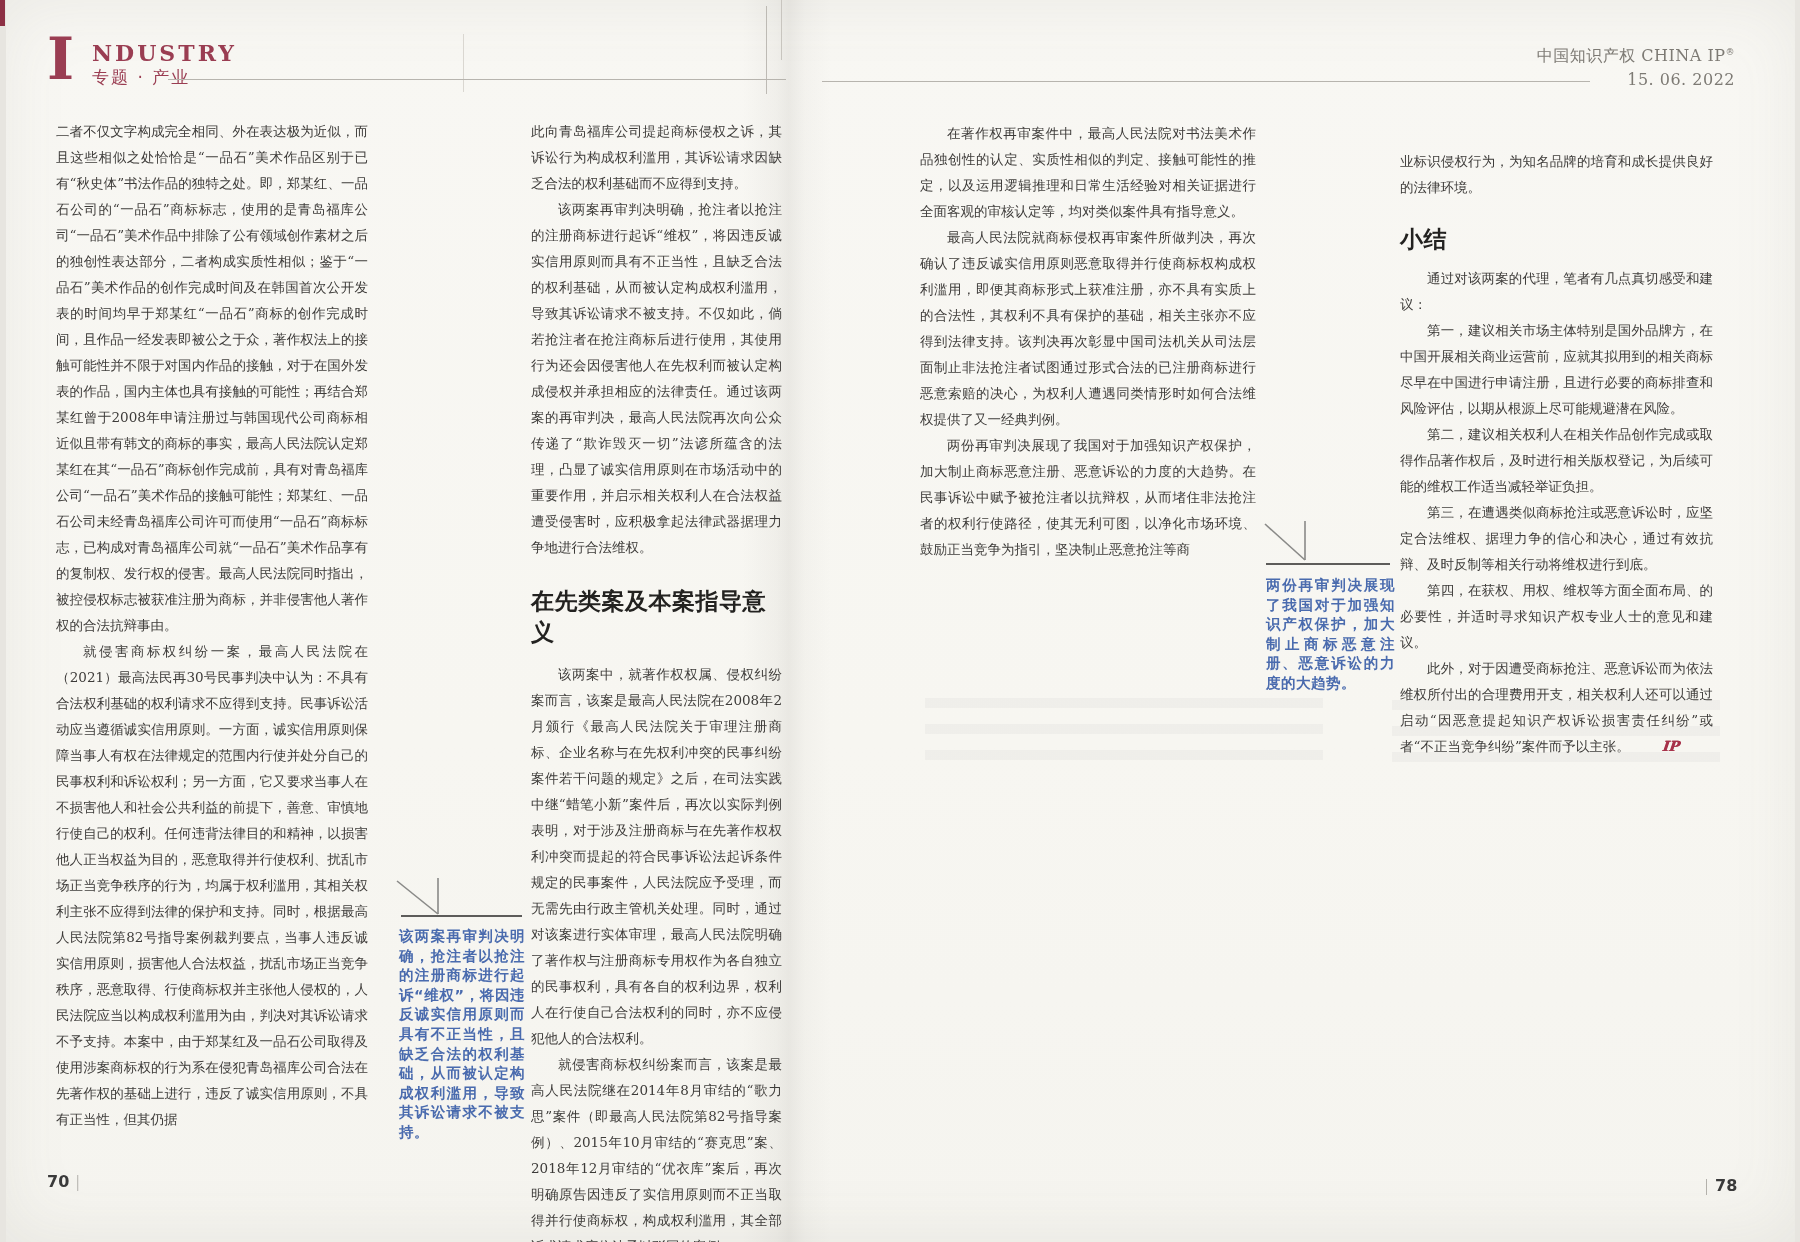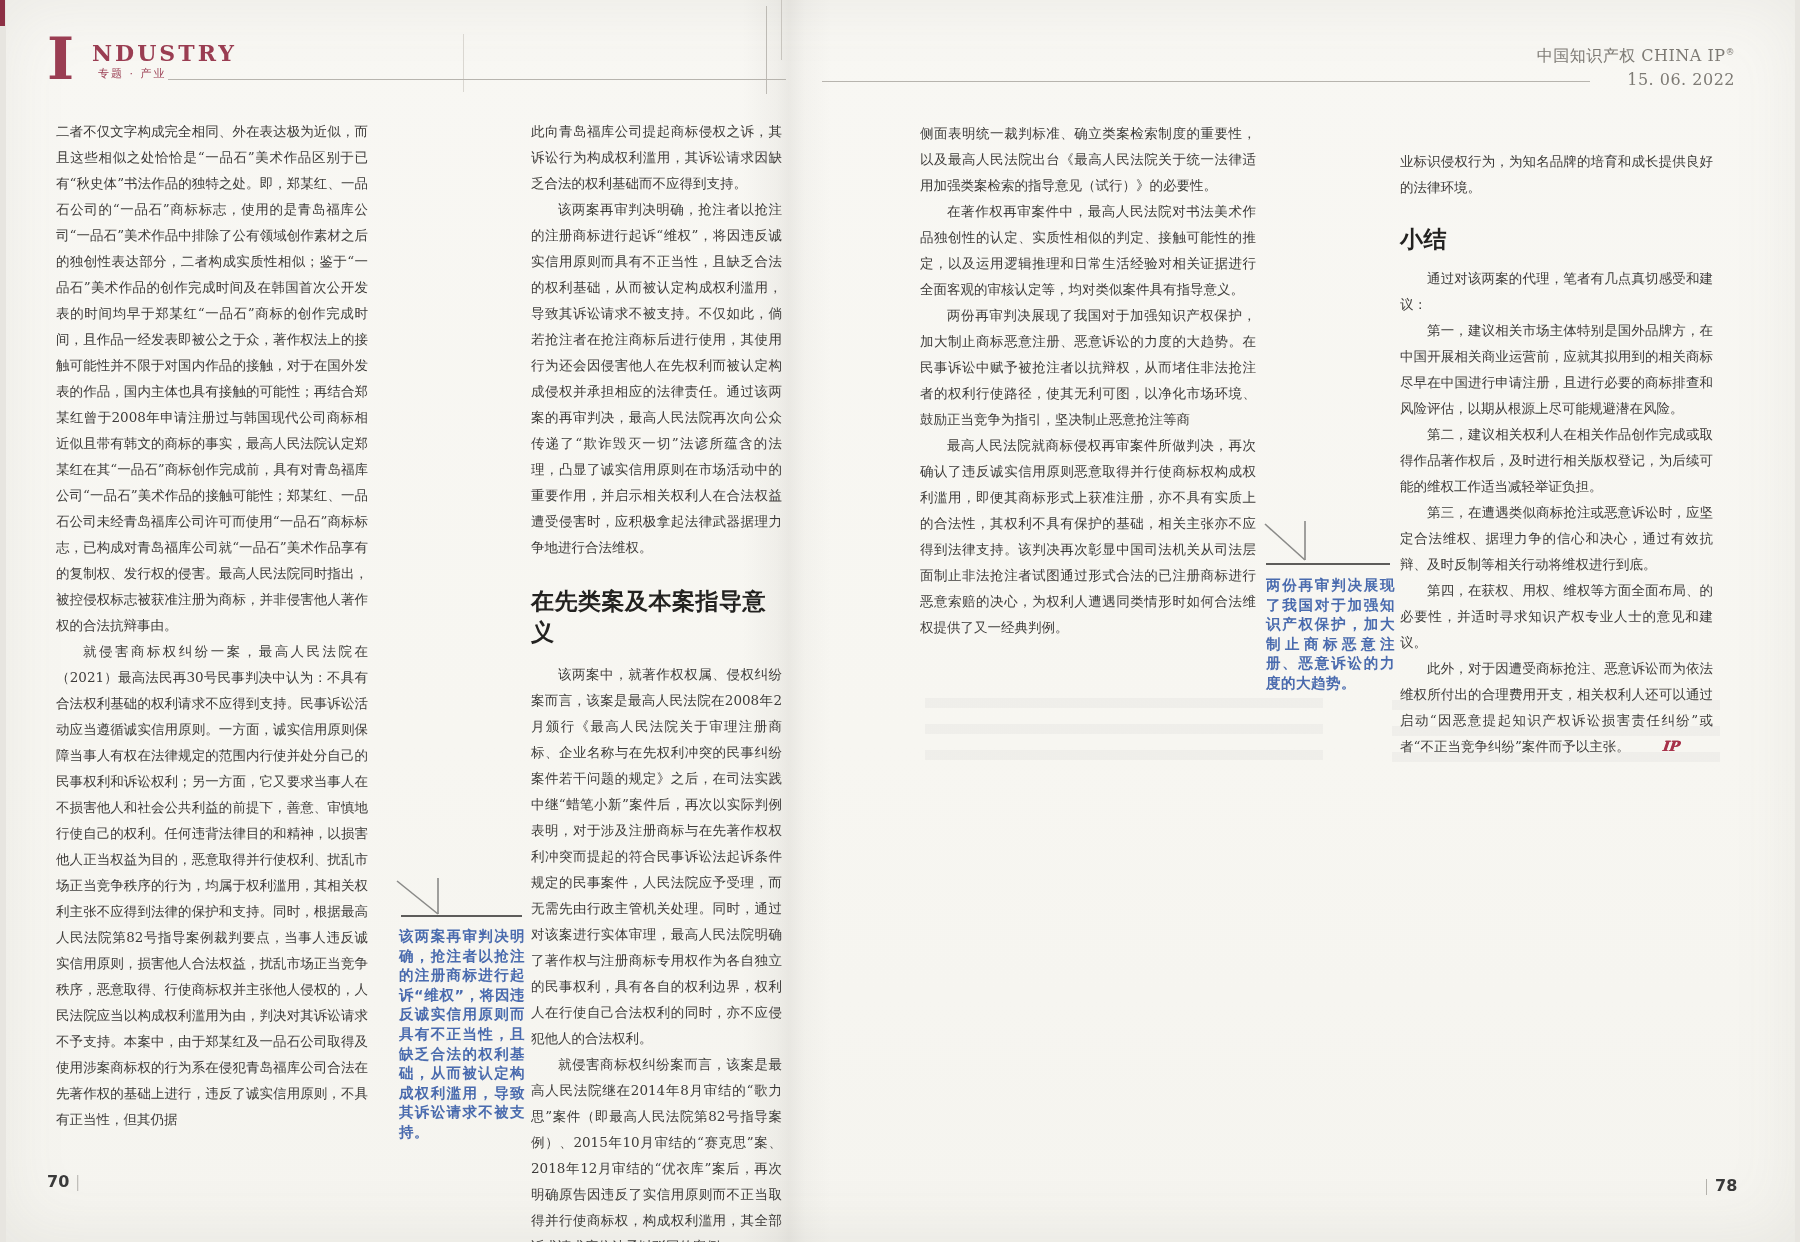--- a/index.html
+++ b/index.html
@@ -21,21 +21,21 @@
   .corner-red{position:absolute;left:0;top:0;width:5px;height:26px;background:#8d3044;}
   .gutter{position:absolute;left:742px;top:0;width:90px;height:1242px;
     background:linear-gradient(90deg,rgba(0,0,0,0) 0%,rgba(95,90,82,0.05) 38%,rgba(95,90,82,0.09) 52%,rgba(95,90,82,0.03) 70%,rgba(0,0,0,0) 100%);}
   .crease{position:absolute;width:1px;background:#bdbab4;}
   .cr1{left:766px;top:6px;height:88px;}
   .cr2{left:781px;top:0;height:60px;background:#c8c5bf;}
   .cr3{left:463px;top:34px;height:58px;background:#dad7d1;}
   
   .dropcap{position:absolute;left:47px;top:30px;font-size:58px;line-height:1;font-weight:bold;color:#9a3d52;}
   .brand{position:absolute;left:92px;top:40px;font-size:22px;letter-spacing:3px;font-weight:600;color:#9a3d52;}
-  .sub{position:absolute;left:98px;top:66px;font-size:11px;letter-spacing:2px;color:#9a3d52;
+  .sub{position:absolute;left:92px;top:66px;font-size:17px;letter-spacing:2px;color:#9a3d52;
        font-family:"DejaVu Sans","Liberation Sans",sans-serif;}
   .rule{position:absolute;height:1px;background:#b7b4ae;}
   .rule-left{left:168px;top:79px;width:618px;}
   .rule-right{left:822px;top:81px;width:768px;}
   
   .hdr-right{position:absolute;right:65px;top:40px;text-align:right;color:#7d7a74;
     font-size:16px;line-height:24px;letter-spacing:0.5px;}
   .hdr-right sup{font-size:9px;}
   
   .col{position:absolute;}
@@ -116,24 +116,23 @@
   </section>
 
   <svg class="arrow a1" width="48" height="40" viewBox="0 0 48 40">
     <line x1="3" y1="5" x2="44" y2="38"></line>
     <line x1="44" y1="2" x2="44" y2="38"></line>
   </svg>
   <div class="crule r1"></div>
   <div class="callout c1">该两案再审判决明确，抢注者以抢注的注册商标进行起诉“维权”，将因违反诚实信用原则而具有不正当性，且缺乏合法的权利基础，从而被认定构成权利滥用，导致其诉讼请求不被支持。</div>
 
   <section class="col col3">
-    <p class="cont">侧面表明统一裁判标准、确立类案检索制度的重要性，以及最高人民法院出台《最高人民法院关于统一法律适用加强类案检索的指导意见（试行）》的必要性。</p>
     <p class="ind">在著作权再审案件中，最高人民法院对书法美术作品独创性的认定、实质性相似的判定、接触可能性的推定，以及运用逻辑推理和日常生活经验对相关证据进行全面客观的审核认定等，均对类似案件具有指导意义。</p>
+    <p class="ind">最高人民法院就商标侵权再审案件所做判决，再次确认了违反诚实信用原则恶意取得并行使商标权构成权利滥用，即便其商标形式上获准注册，亦不具有实质上的合法性，其权利不具有保护的基础，相关主张亦不应得到法律支持。该判决再次彰显中国司法机关从司法层面制止非法抢注者试图通过形式合法的已注册商标进行恶意索赔的决心，为权利人遭遇同类情形时如何合法维权提供了又一经典判例。</p>
     <p class="ind">两份再审判决展现了我国对于加强知识产权保护，加大制止商标恶意注册、恶意诉讼的力度的大趋势。在民事诉讼中赋予被抢注者以抗辩权，从而堵住非法抢注者的权利行使路径，使其无利可图，以净化市场环境、鼓励正当竞争为指引，坚决制止恶意抢注等商</p>
-    <p class="ind">最高人民法院就商标侵权再审案件所做判决，再次确认了违反诚实信用原则恶意取得并行使商标权构成权利滥用，即便其商标形式上获准注册，亦不具有实质上的合法性，其权利不具有保护的基础，相关主张亦不应得到法律支持。该判决再次彰显中国司法机关从司法层面制止非法抢注者试图通过形式合法的已注册商标进行恶意索赔的决心，为权利人遭遇同类情形时如何合法维权提供了又一经典判例。</p>
   </section>
 
   <svg class="arrow a2" width="48" height="44" viewBox="0 0 48 44">
     <line x1="3" y1="6" x2="43" y2="42"></line>
     <line x1="43" y1="3" x2="43" y2="42"></line>
   </svg>
   <div class="crule r2"></div>
   <div class="callout c2">两份再审判决展现了我国对于加强知识产权保护，加大制止商标恶意注册、恶意诉讼的力度的大趋势。</div>
 
   <section class="col col4">

